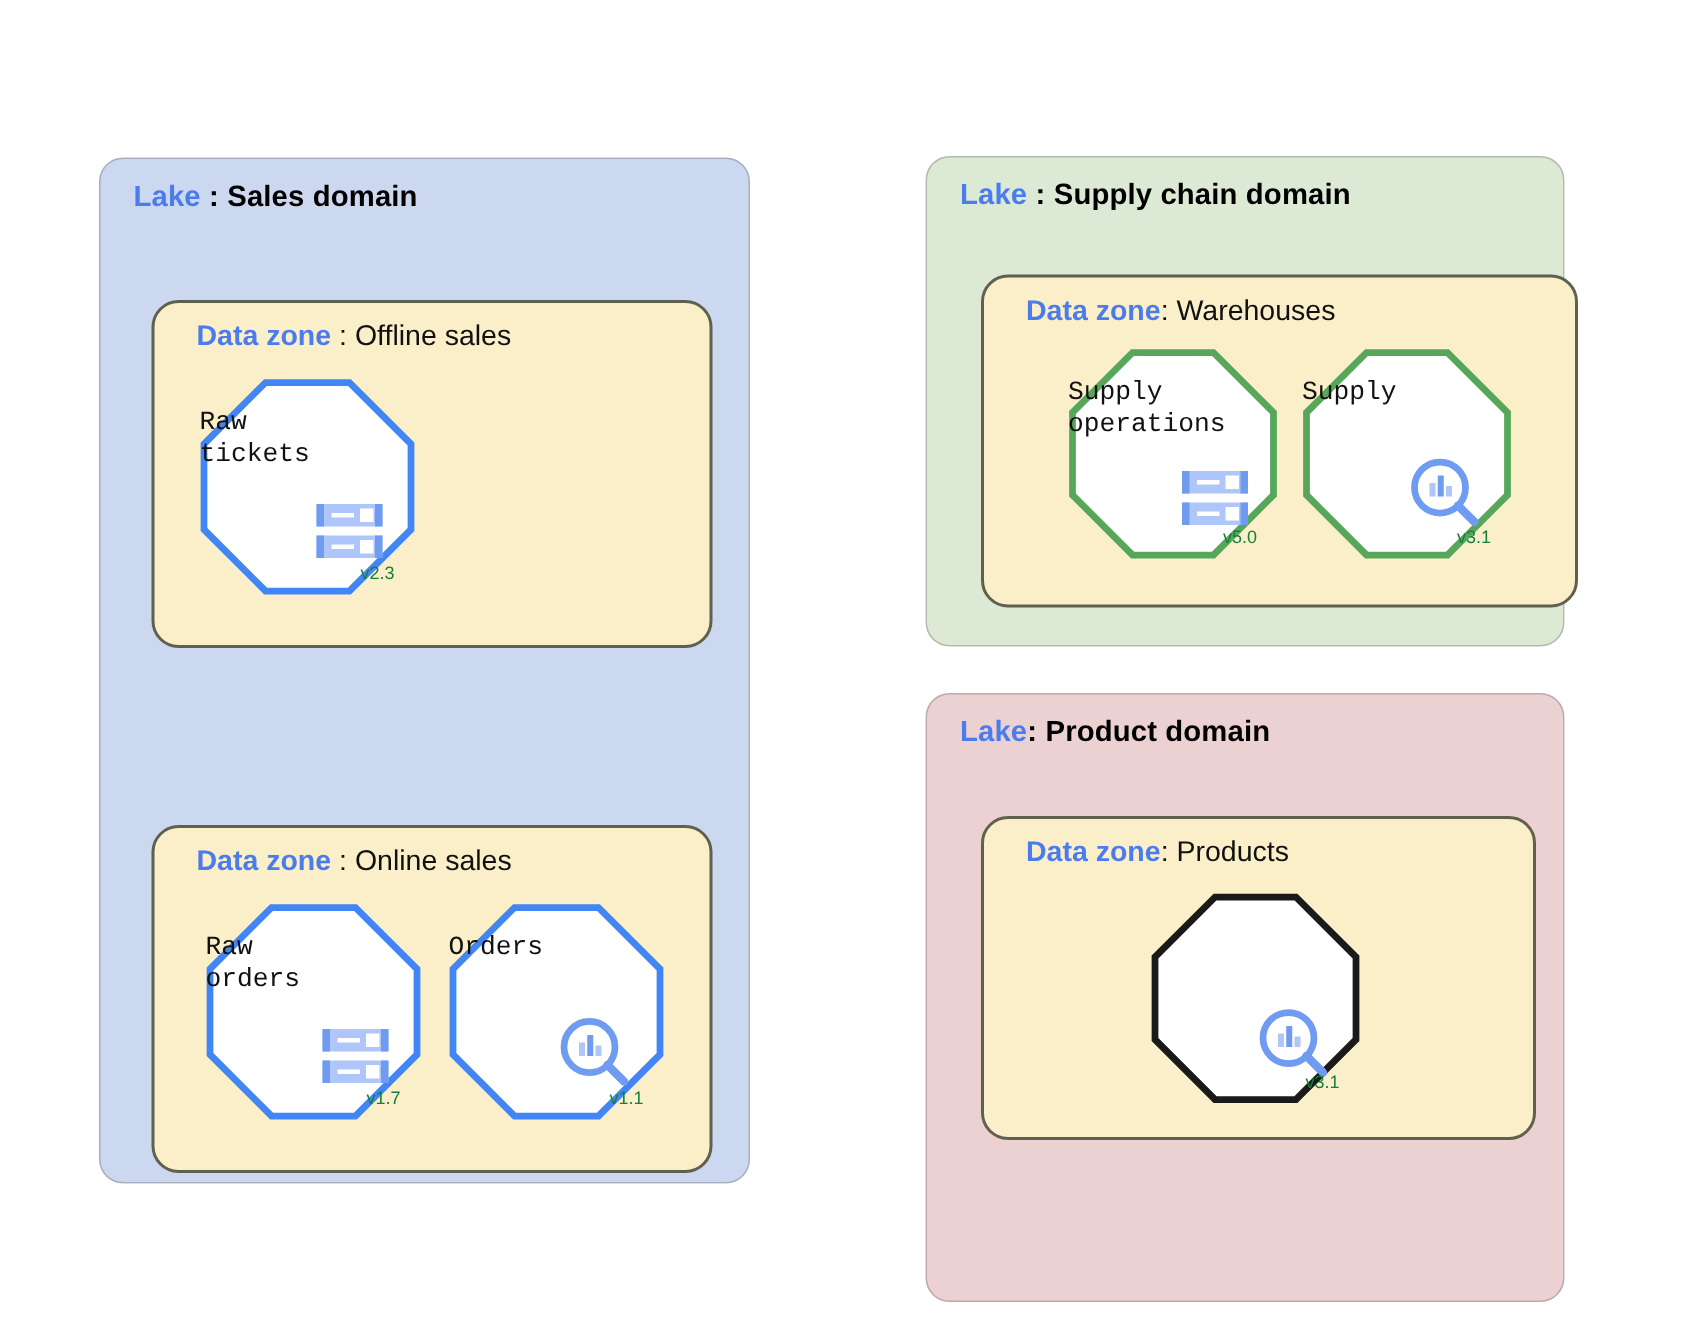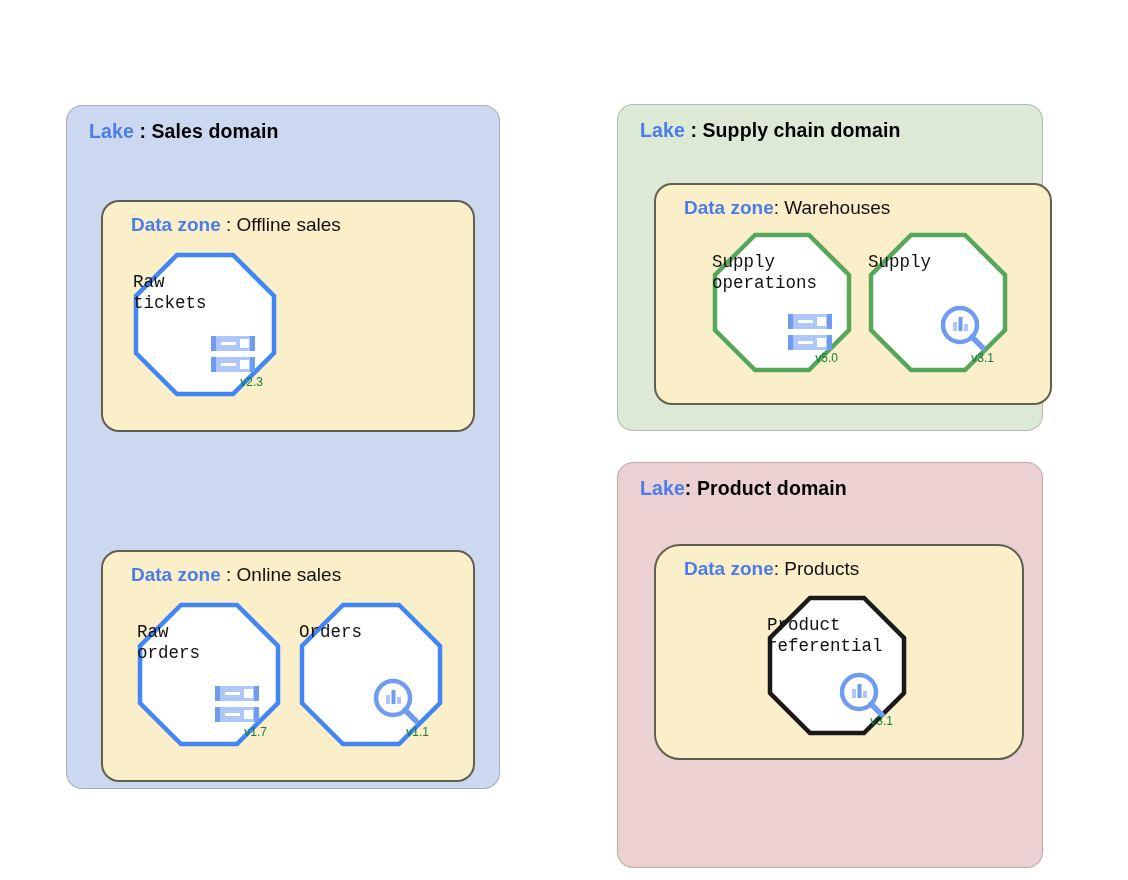--- a/index.html
+++ b/index.html
@@ -248,31 +248,29 @@
     </div>
   </div>
 </div>
 
 <div class="lake" style="left:617px; top:462px; width:426px; height:406px; background:#ebd1d1;">
 
   <div class="lake-title">
     <span class="kw">Lake</span><span>: </span><span>Product domain</span>
   </div>
 
-  <div class="zone" style="left:36px; top:81px; width:370px; height:216px;border-radius:26px;">
+  <div class="zone" style="left:36px; top:81px; width:370px; height:216px;">
     <div class="zone-title">
       <span class="kw">Data zone</span><span>: </span><span>Products</span>
     </div>
 
     <div class="asset" style="left:111px; top:49px; width:140px; height:141px;">
       <svg width="140" height="141" viewBox="0 0 140 141" aria-hidden="true">
         <polygon points="43,3 97,3 137,43 137,98 97,138 43,138 3,98 3,43" fill="#ffffff" stroke="#1a1a1a" stroke-width="4.5" stroke-linejoin="miter"></polygon>
       </svg>
-      <div class="asset-label">Product
-referential</div>
       <div class="asset-icon" style="top:76px;">
         <svg width="52" height="50" viewBox="0 0 52 50" aria-hidden="true">
           <circle cx="22" cy="21" r="17" fill="none" stroke="#6f9bf0" stroke-width="4.5"></circle>
           <rect x="15" y="18" width="4" height="9" fill="#aec6fa"></rect>
           <rect x="20.5" y="13" width="4" height="14" fill="#6f9bf0"></rect>
           <rect x="26" y="20" width="4" height="7" fill="#aec6fa"></rect>
           <line x1="34" y1="33" x2="45" y2="44" stroke="#6f9bf0" stroke-width="5.5" stroke-linecap="round"></line>
         </svg>
       </div>
       <div class="asset-version">v3.1</div>

